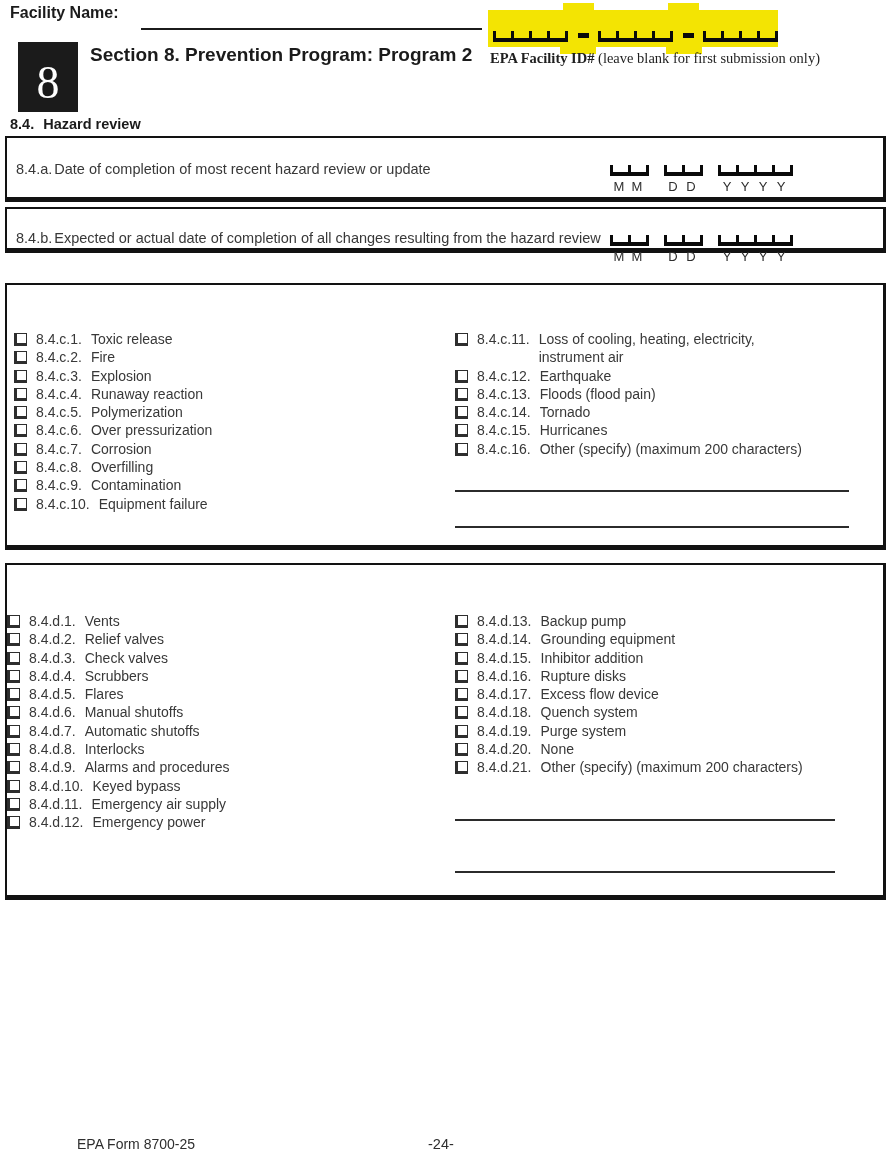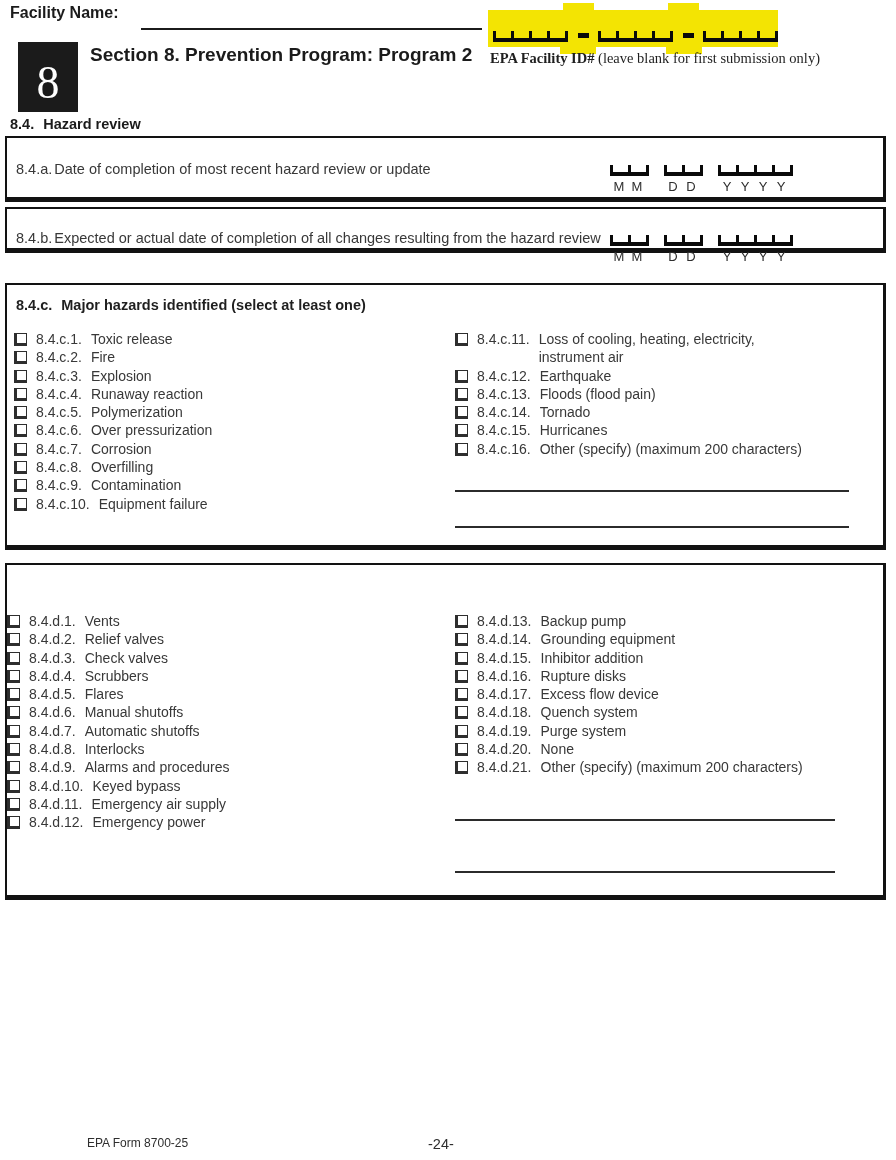--- a/index.html
+++ b/index.html
@@ -71,21 +71,21 @@
   .comb.epa .comb-sep{width:30px;}
   .comb.date .comb-sep{width:15px;}
   .comb-dash{width:11px;height:5px;background:#0a0a0a;margin-bottom:4px;}
   .comb-label{display:flex;margin-top:3px;}
   .comb-label-cell{width:18px;text-align:center;font-size:13px;color:#2e2e2e;}
   .comb-epa{left:493px;top:31px;}
   .box-a .comb{left:603px;top:27px;}
   .box-b .comb{left:603px;top:26px;}
 
   
-  .footer-form{position:absolute;left:87px;top:1136px;font-size:12px;color:#2e2e2e;}
+  .footer-form{position:absolute;left:77px;top:1136px;font-size:14px;color:#2e2e2e;}
   .footer-page{position:absolute;left:428px;top:1136px;font-size:14.5px;color:#2e2e2e;}
 </style>
 </head>
 <body>
 
 <div class="page">
 
   <span class="facility-label">Facility Name:</span>
   <span class="facility-line"></span>
 
@@ -221,23 +221,20 @@
             <span class="comb-label-cell">Y</span>
             <span class="comb-label-cell">Y</span>
             <span class="comb-label-cell">Y</span>
             <span class="comb-label-cell">Y</span>
           </span>
         </span>
       </div>
   </div>
 
   <div class="box box-c">
-    <div class="box-title">
-      <span class="q-id">8.4.c.</span><span>Major hazards identified (select at least one)</span>
-    </div>
     <div class="col col-left">
         <div class="check-row">
           <span class="cb"></span>
           <span class="ci-id">8.4.c.1.</span>
           <span class="ci-label">Toxic release</span>
         </div>
         <div class="check-row">
           <span class="cb"></span>
           <span class="ci-id">8.4.c.2.</span>
           <span class="ci-label">Fire</span>

